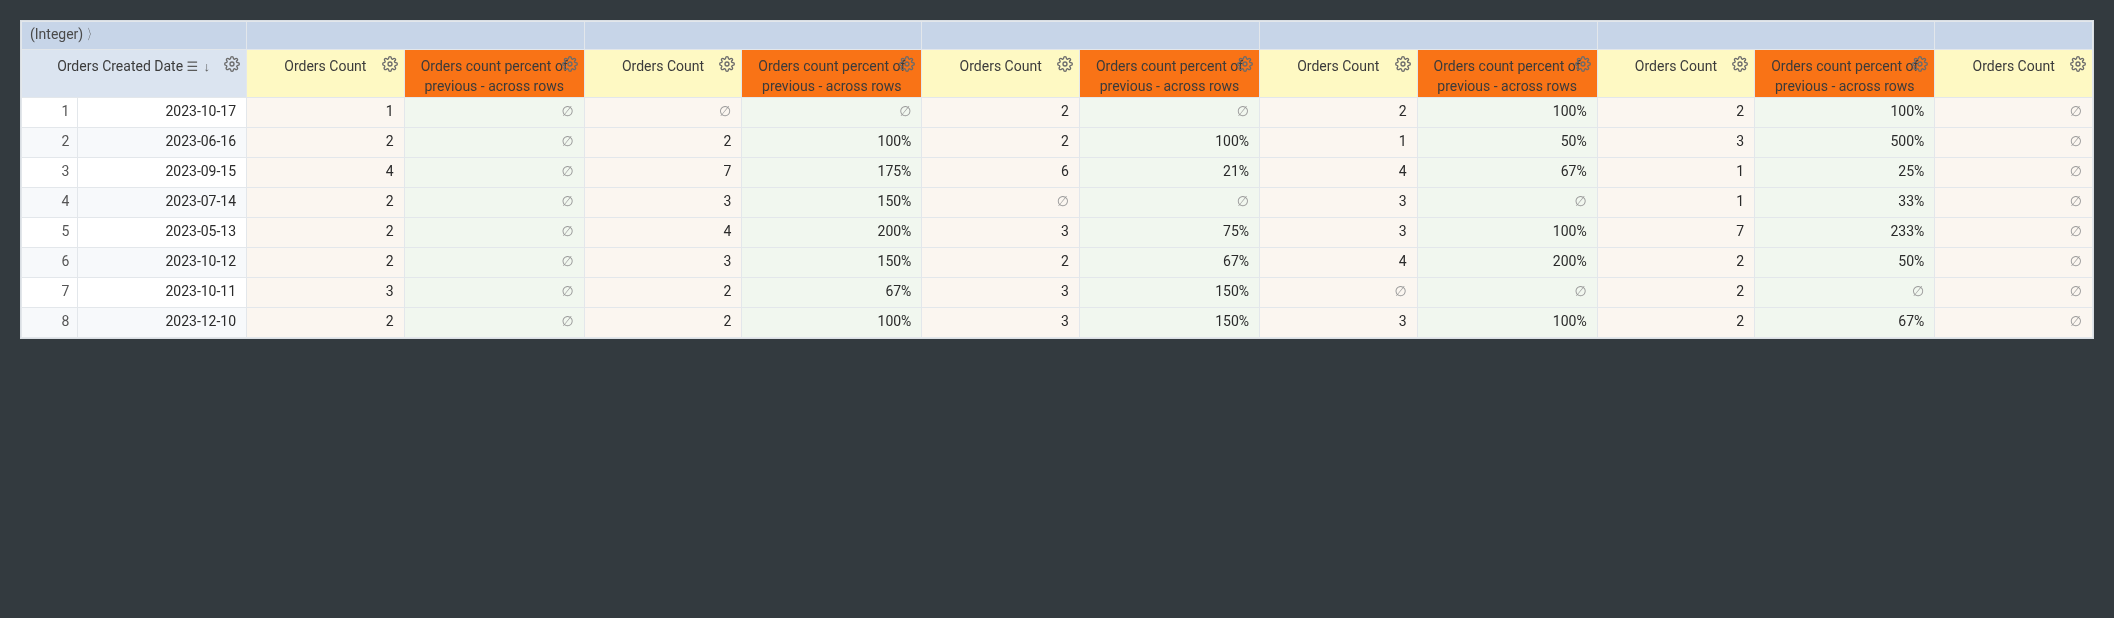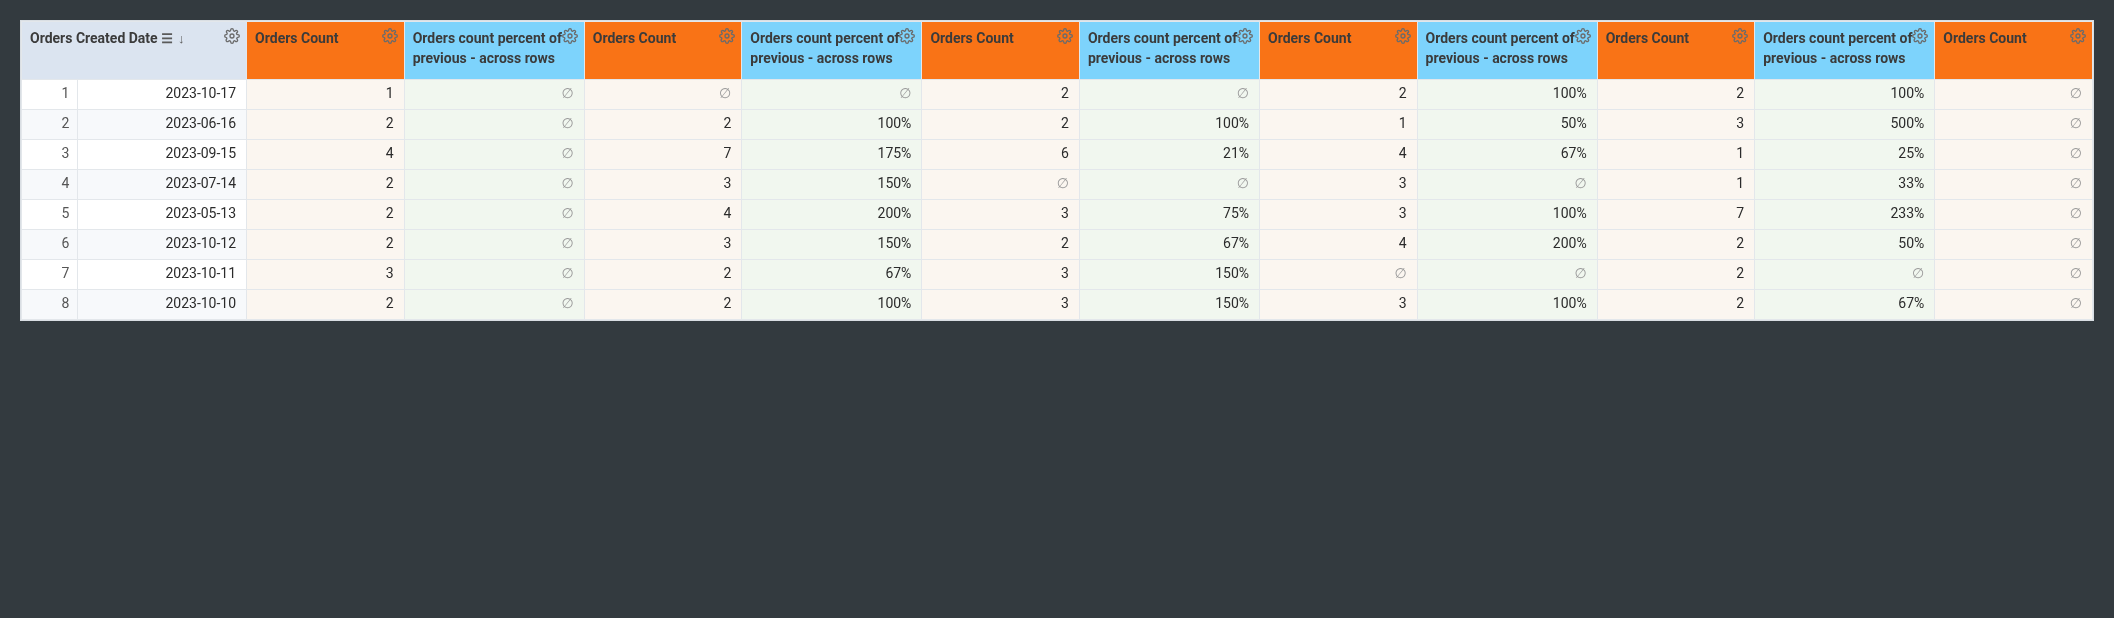--- a/index.html
+++ b/index.html
@@ -37,31 +37,31 @@
   .spanner th.first {
     white-space: nowrap;
   }
   .chev {
     display: inline-block;
     transform: scaleX(0.7);
     margin-left: 2px;
   }
   
   .hdr th {
-    padding: 6px 8px 10px 8px;
-    font-weight: 700;
-    text-align: left;
+    padding: 6px 8px 0 8px;
+    font-weight: 400;
+    text-align: center;
     font-size: 14px;
     line-height: 1.45;
     position: relative;
     color: #3b3b3b;
   }
   .hdr th.date  { background: #dbe4f0; }
-  .hdr th.count { background: #f97316; }
-  .hdr th.pct   { background: #7dd3fc; }
+  .hdr th.count { background: #fef9c3; }
+  .hdr th.pct   { background: #f97316; }
   .gear {
     position: absolute;
     top: 6px;
     right: 6px;
     width: 16px;
     height: 16px;
     color: #6b6b6b;
   }
   .gear svg { width: 16px; height: 16px; display:block; }
   .sortglyphs {
@@ -120,20 +120,31 @@
         <col class="c-pct">
     <col class="c-count">
         <col class="c-pct">
     <col class="c-count">
         <col class="c-pct">
     <col class="c-count">
         <col class="c-pct">
     <col class="c-last">
   </colgroup>
   <thead>
+    <tr class="spanner">
+      <th colspan="2" class="first">
+        <span>(Integer)</span><span class="chev">〉</span>
+      </th>
+      <th colspan="2"></th>
+      <th colspan="2"></th>
+      <th colspan="2"></th>
+      <th colspan="2"></th>
+      <th colspan="2"></th>
+      <th></th>
+    </tr>
     <tr class="hdr">
       <th class="date" colspan="2">
         <span>Orders Created Date</span>
         <span class="sortglyphs"> ☰ ↓</span>
         <span class="gear">
               <svg viewBox="0 0 24 24" fill="none" stroke="currentColor" stroke-width="2">
                 <circle cx="12" cy="12" r="3"></circle>
                 <path d="M19.4 15a1.7 1.7 0 0 0 .34 1.87l.06.06a2 2 0 1 1-2.83 2.83l-.06-.06a1.7 1.7 0 0 0-1.87-.34 1.7 1.7 0 0 0-1 1.55V21a2 2 0 1 1-4 0v-.09a1.7 1.7 0 0 0-1-1.55 1.7 1.7 0 0 0-1.87.34l-.6.06a2 2 0 1 1-2.83-2.83l.06-.06a1.7 1.7 0 0 0 .34-1.87 1.7 1.7 0 0 0-1.55-1H3a2 2 0 1 1 0-4h.09a1.7 1.7 0 0 0 1.55-1 1.7 1.7 0 0 0-.34-1.87l-.06-.06a2 2 0 1 1 2.83-2.83l.06.06c.5.5 1.24.64 1.87.34.62-.26 1-.87 1-1.55V3a2 2 0 1 1 4 0v.09c0 .68.38 1.29 1 1.55.63.3 1.37.16 1.87-.34l.06-.06a2 2 0 1 1 2.83 2.83l-.6.06a1.7 1.7 0 0 0-.34 1.87c.26.62.87 1 1.55 1H21a2 2 0 1 1 0 4h-.09a1.7 1.7 0 0 0-1.55 1z"></path>
               </svg>
             </span>
@@ -307,21 +318,21 @@
           <td class="count">3</td>
           <td class="pct">150%</td>
           <td class="count null">∅</td>
           <td class="pct null">∅</td>
           <td class="count">2</td>
           <td class="pct null">∅</td>
           <td class="last null">∅</td>
         </tr>
         <tr>
           <td class="rownum">8</td>
-          <td class="date">2023-10-10</td>
+          <td class="date">2023-12-10</td>
           <td class="count">2</td>
           <td class="pct null">∅</td>
           <td class="count">2</td>
           <td class="pct">100%</td>
           <td class="count">3</td>
           <td class="pct">150%</td>
           <td class="count">3</td>
           <td class="pct">100%</td>
           <td class="count">2</td>
           <td class="pct">67%</td>

